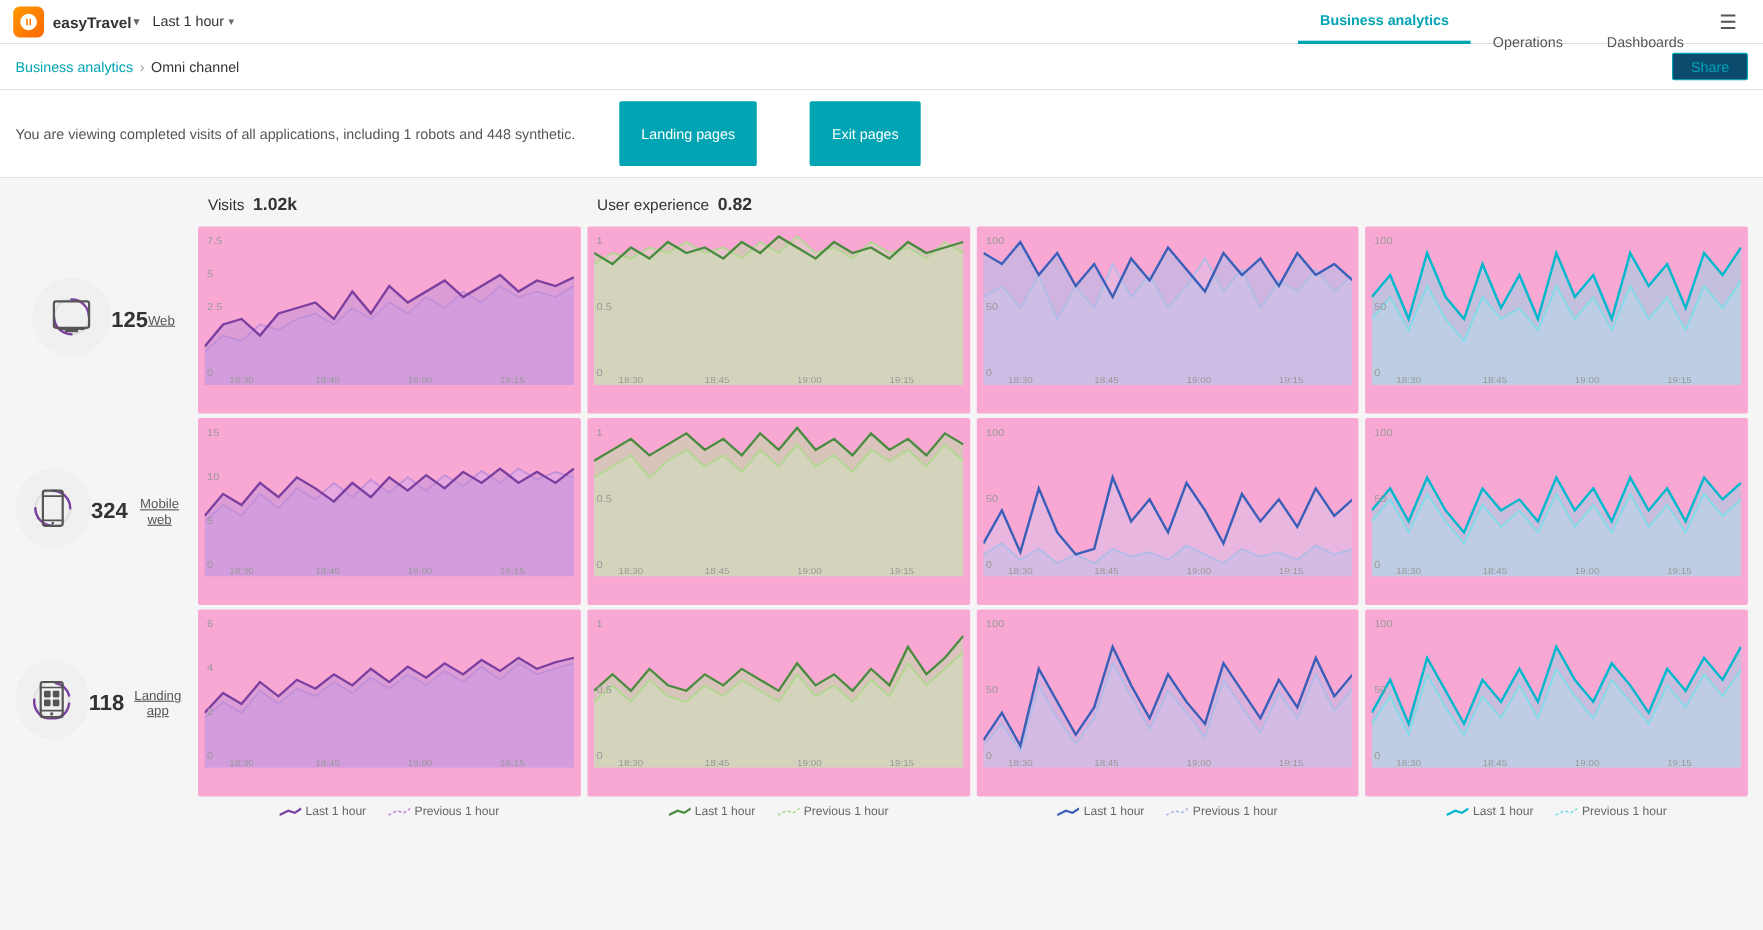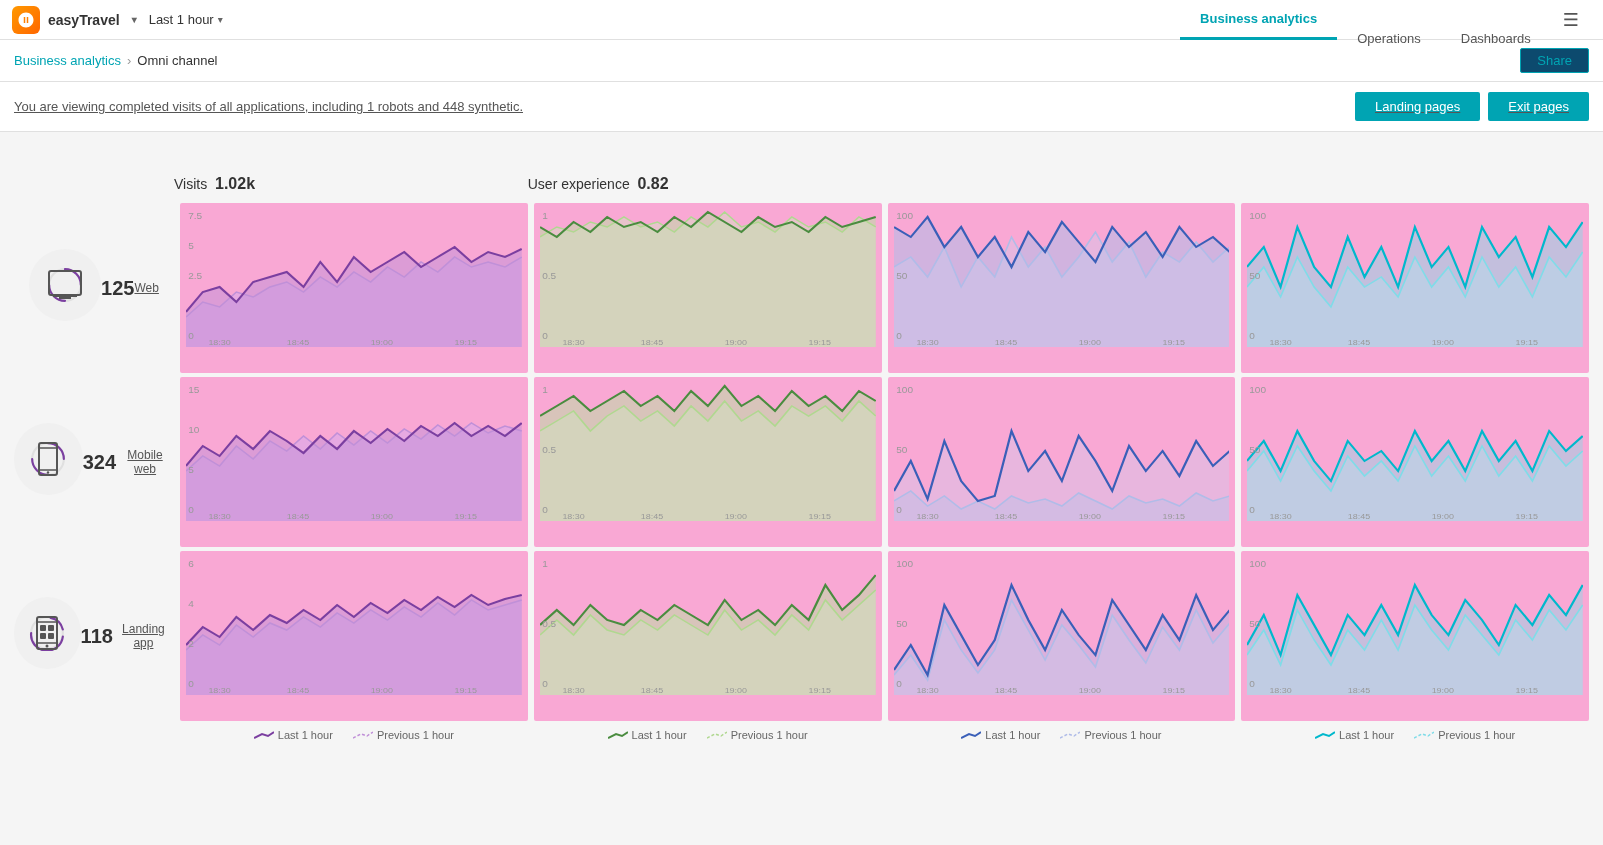--- a/index.html
+++ b/index.html
@@ -19,21 +19,21 @@
       width: 28px; height: 28px;
       background: linear-gradient(135deg, #f90, #ff6600);
       border-radius: 6px;
       display: flex; align-items: center; justify-content: center;
       margin-right: 8px;
       flex-shrink: 0;
     }
     .nav-logo svg { width: 18px; height: 18px; }
     .nav-app-name {
       font-size: 14px; font-weight: 600; color: #333;
-      display: flex; align-items: center; gap: 12px;
+      display: flex; align-items: center; gap: 2px;
     }
     .nav-time {
       font-size: 13px; color: #333;
       display: flex; align-items: center; gap: 4px;
       margin-left: 12px;
     }
     .chevron { font-size: 10px; color: #666; }
     .nav-right {
       margin-left: auto;
       display: flex;
@@ -88,50 +88,49 @@
       cursor: pointer;
       font-size: 13px;
     }
 
     
     .info-bar {
       background: #fff;
       padding: 10px 14px;
       display: flex;
       align-items: center;
-      justify-content: space-between;
+      justify-content: flex-start;
       border-bottom: 1px solid #e0e0e0;
       font-size: 13px;
       color: #555;
-      text-decoration: underline;
     }
     .info-buttons { display: flex; gap: 8px; }
     .teal-btn {
       background: #00a4b3;
       color: #fff;
       border: none;
-      padding: 7px 20px;
+      padding: 22px 20px;
       border-radius: 2px;
       cursor: pointer;
       font-size: 13px;
+      margin-left: 40px;
     }
 
     
     .main-content {
       padding: 12px 14px;
       background: #f5f5f5;
     }
 
     
     .metrics-header {
       display: grid;
       grid-template-columns: 160px 1fr 1fr 1fr 1fr;
-      gap: 0;
+      gap: 15px;
       margin-bottom: 6px;
-      margin-top: 27px;
     }
     .metric-label {
       font-size: 14px;
       color: #333;
       padding: 4px 0;
     }
     .metric-value { font-weight: 700; font-size: 16px; }
 
     
     .data-grid {

